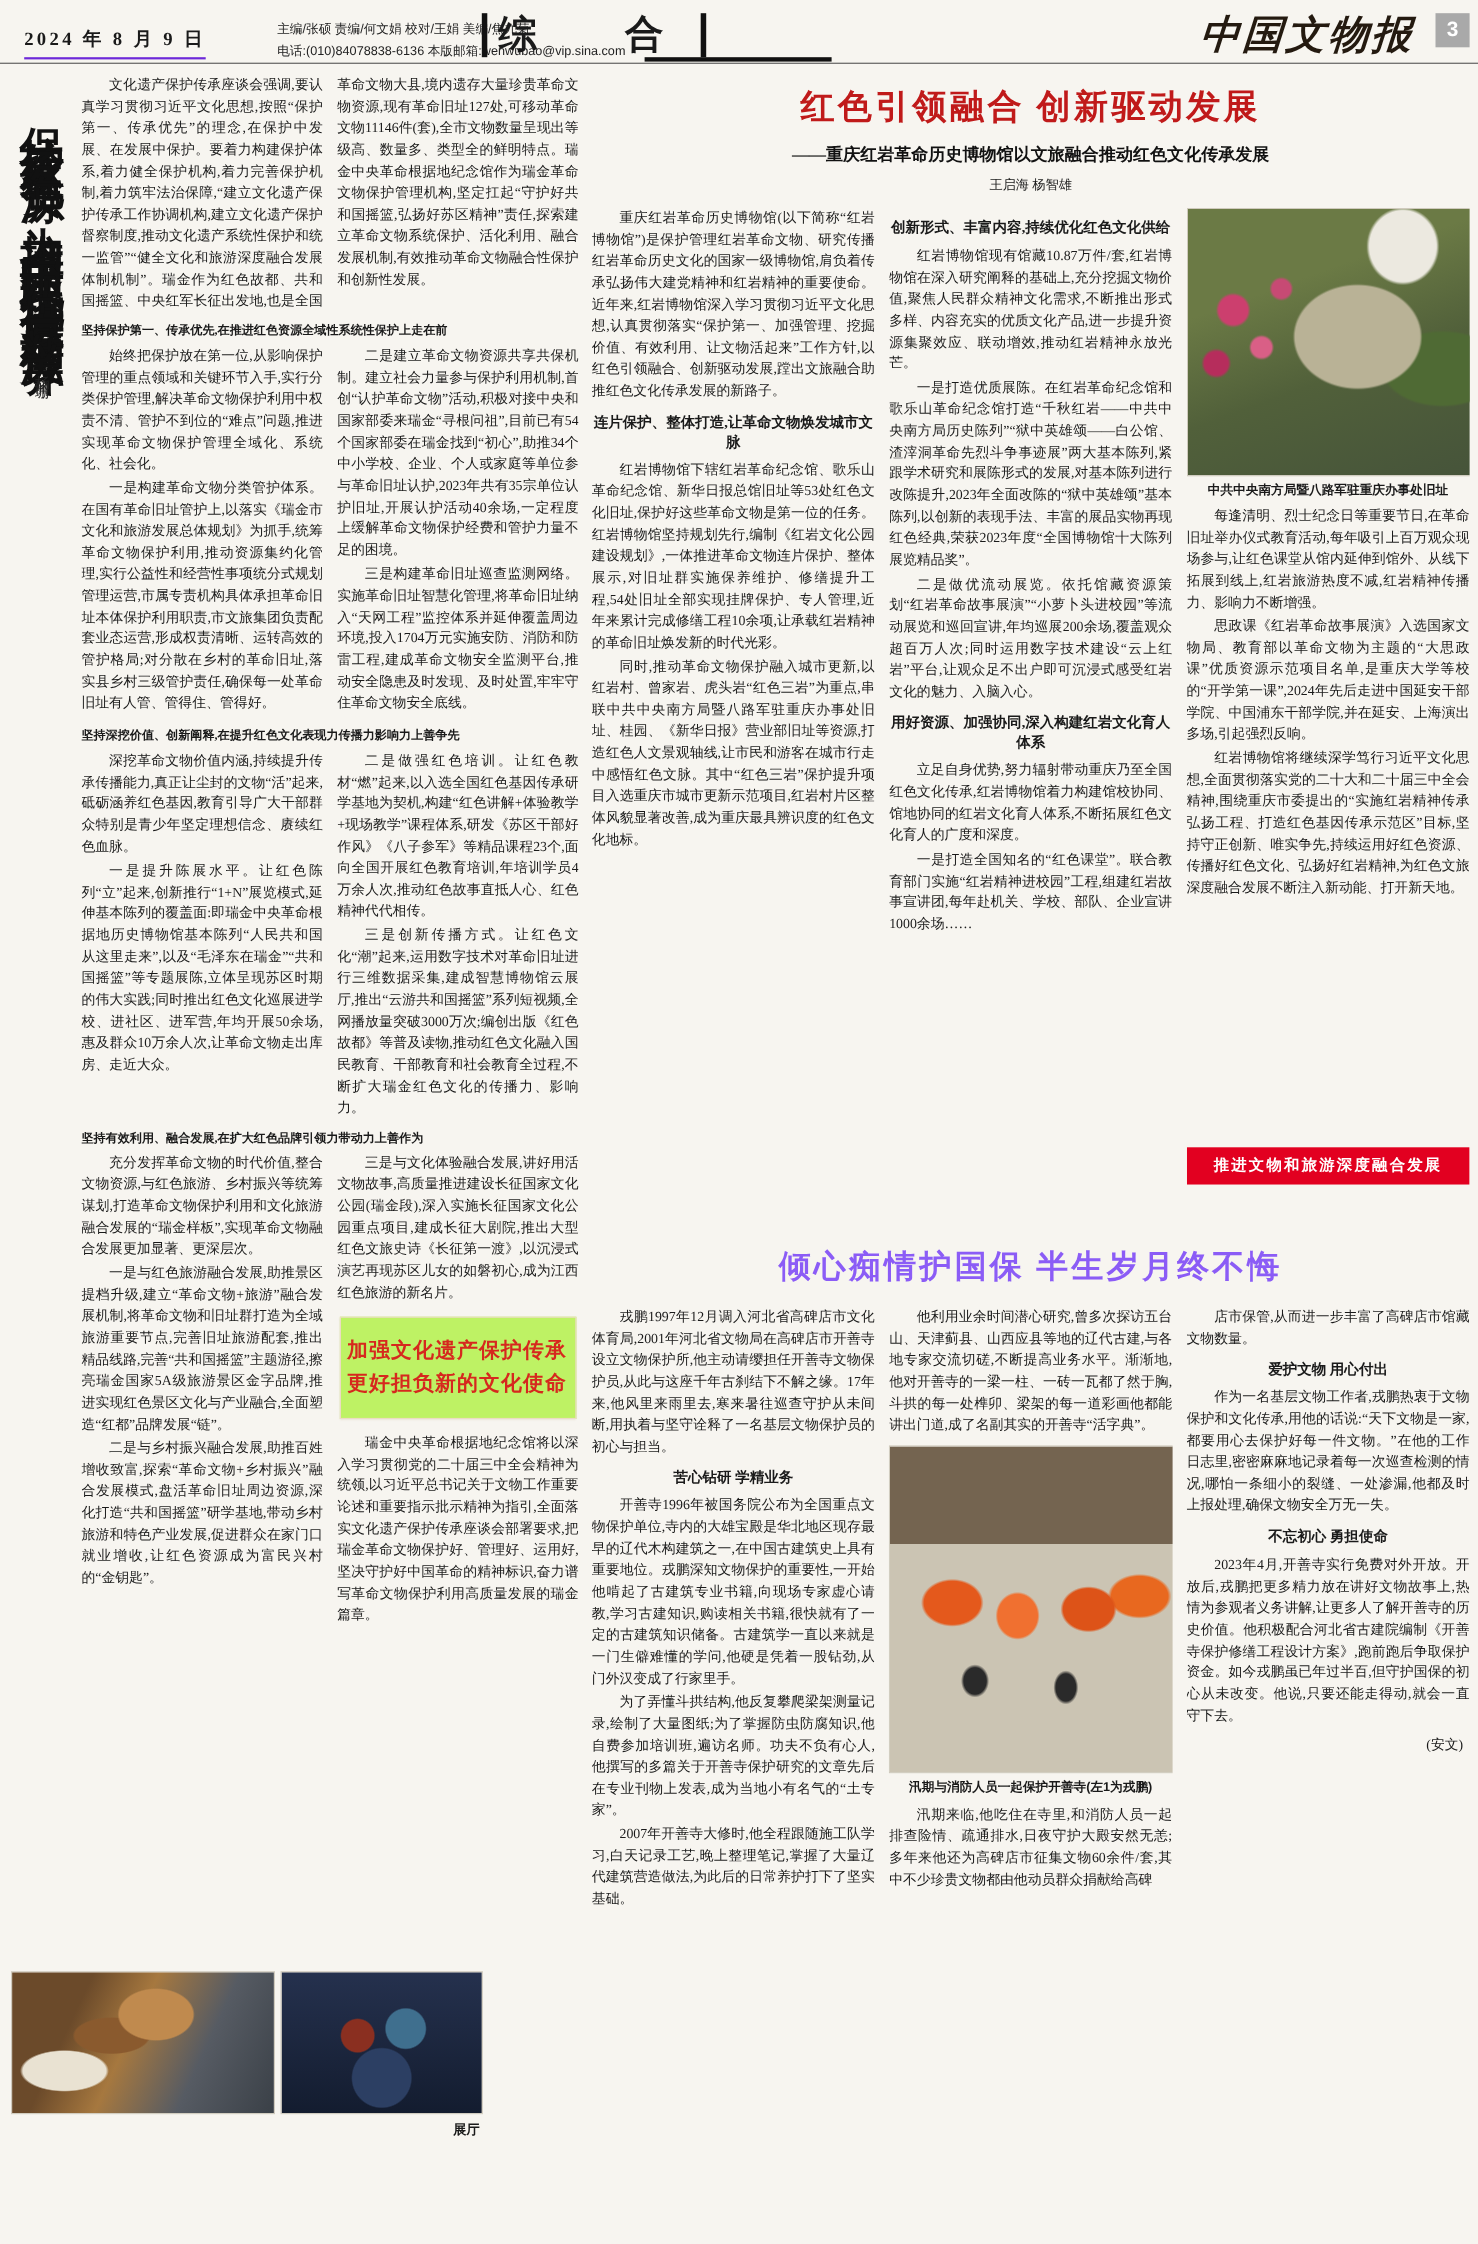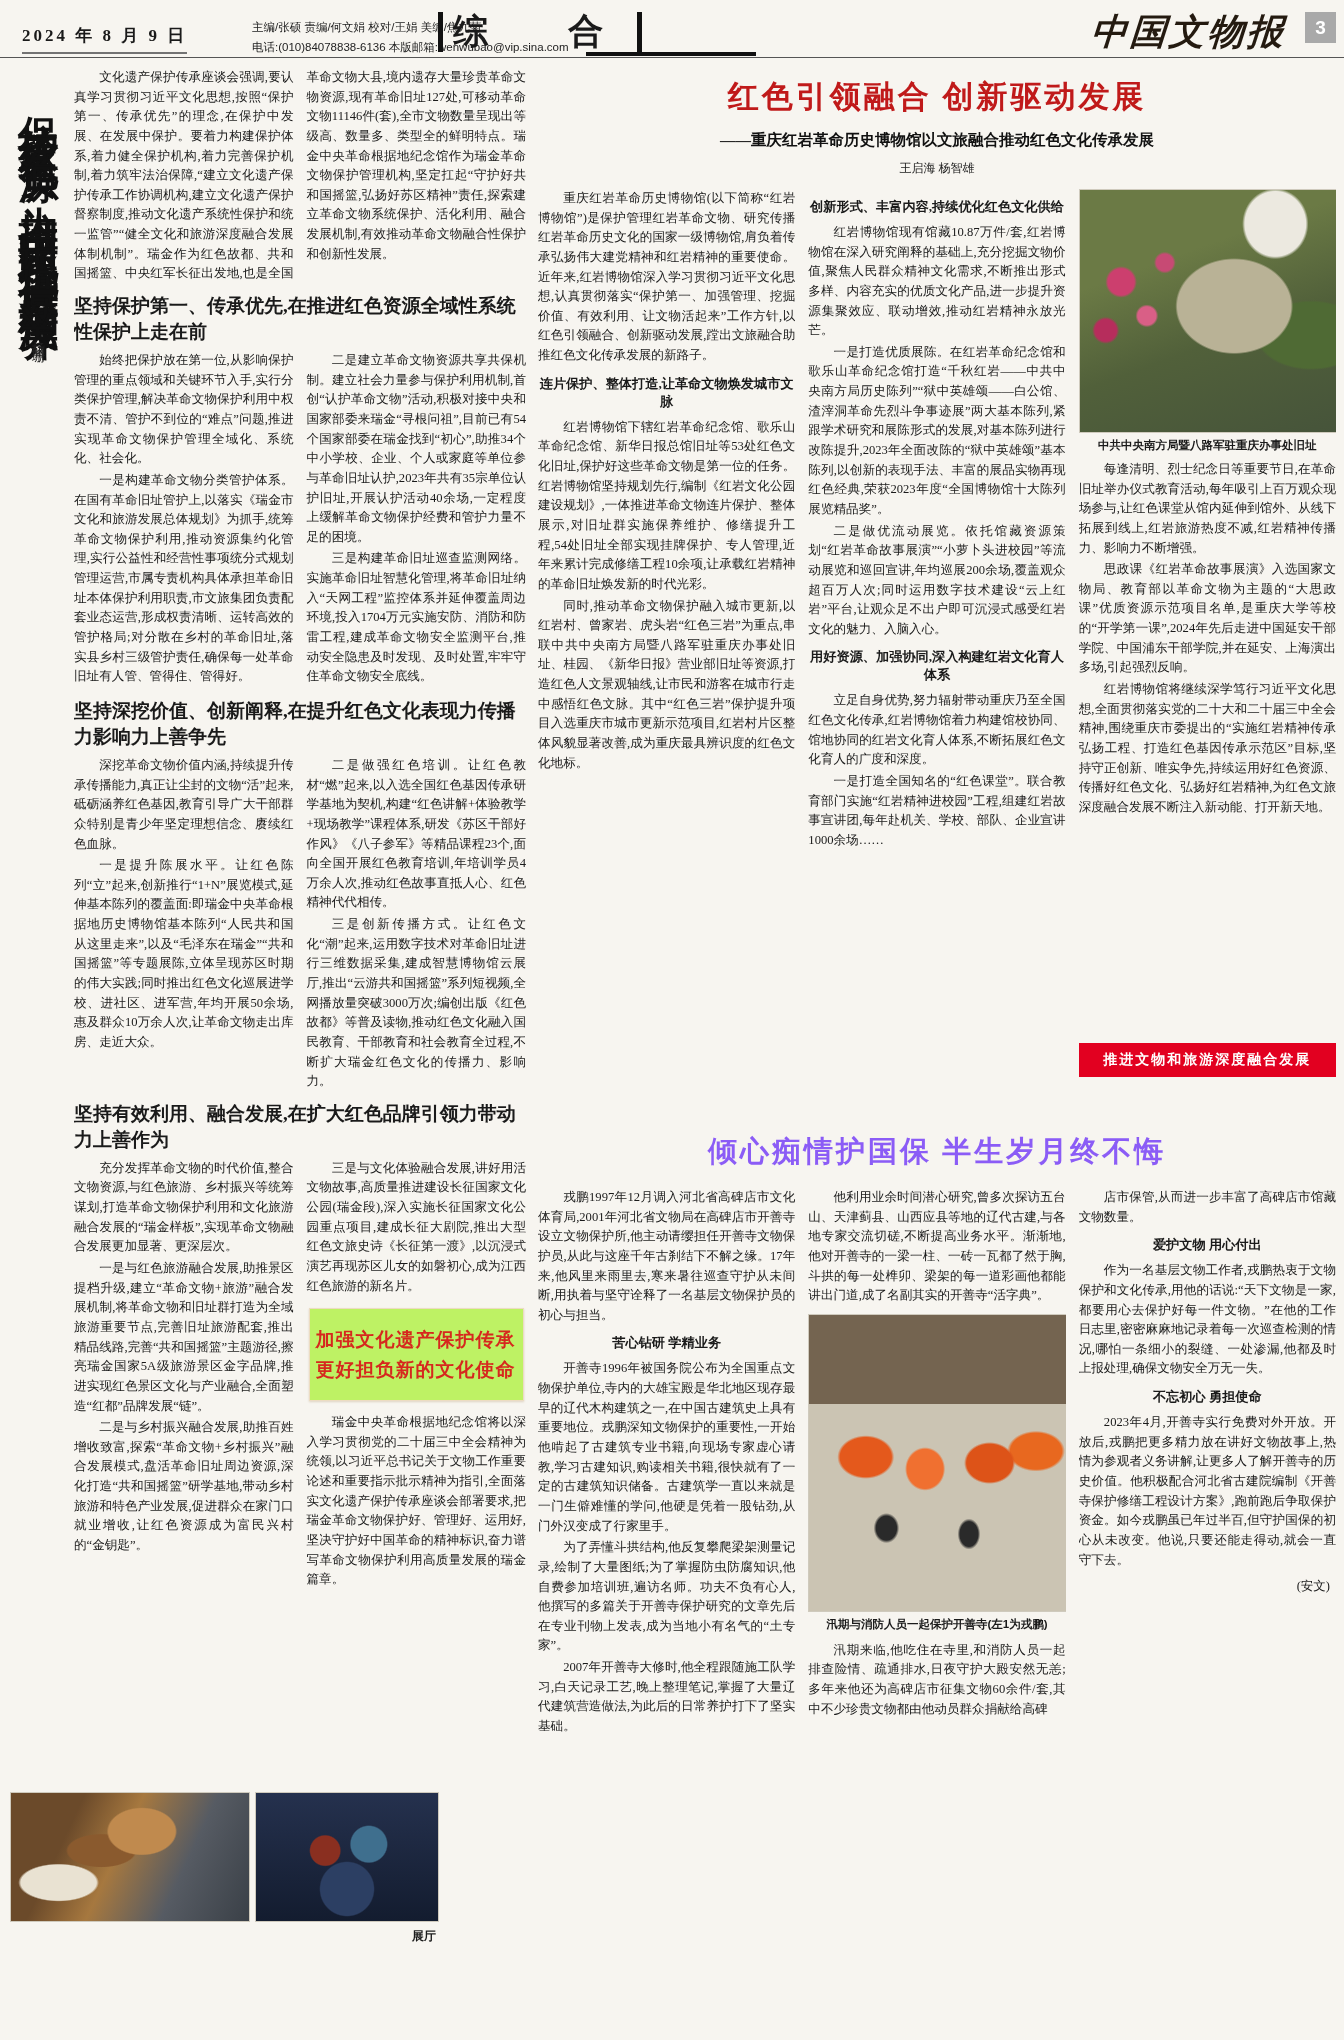--- a/index.html
+++ b/index.html
@@ -1,21 +1,21 @@
 <!DOCTYPE html>
 <html><head>
 <meta charset="utf-8">
 <style>
   html,body{margin:0;padding:0;}
   body{width:1344px;height:2040px;background:#efede7;font-family:"Liberation Serif","DejaVu Serif",serif;color:#1a1a1a;}
   .page{position:relative;width:1344px;height:2040px;background:#f7f5f0;overflow:hidden;}
 
   
   .header{position:absolute;left:0;top:0;width:100%;height:58px;}
-  .date{position:absolute;left:22px;top:24px;font-size:17px;font-weight:bold;letter-spacing:3px;border-bottom:2px solid #737373;padding-bottom:5px;}
+  .date{position:absolute;left:22px;top:24px;font-size:17px;font-weight:bold;letter-spacing:3px;border-bottom:2px solid #6d28d9;padding-bottom:5px;}
   .staff{position:absolute;left:252px;top:17px;font-size:11.5px;line-height:1.75;font-family:"Liberation Sans","DejaVu Sans",sans-serif;color:#222;}
   .section-wrap{position:absolute;left:438px;top:8px;display:flex;align-items:center;}
   .vbar{width:5px;height:40px;background:#111;}
   .section-title{font-size:35px;font-weight:900;font-family:"DejaVu Sans","Liberation Sans",sans-serif;letter-spacing:34px;text-indent:10px;white-space:nowrap;}
   .hseg{position:absolute;left:586px;top:52px;width:170px;height:4px;background:#111;}
   .header-rule{position:absolute;left:0;top:57px;width:100%;height:1px;background:#555;}
   .masthead{position:absolute;right:58px;top:8px;font-size:36px;font-weight:bold;font-style:italic;font-family:"DejaVu Serif","Liberation Serif",serif;color:#241a10;letter-spacing:3px;transform:skewX(-4deg);}
   .pagenum{position:absolute;right:8px;top:12px;width:31px;height:31px;background:#a9a9a9;color:#fff;font:bold 19px/31px "Liberation Sans",sans-serif;text-align:center;}
 
   
@@ -24,21 +24,21 @@
   .credit{text-align:right;font-size:12.5px;margin-top:8px;padding-right:6px;}
   .photo-caption{text-align:center;font-size:11.5px;font-weight:bold;padding:5px 0 7px;font-family:"Liberation Sans","DejaVu Sans",sans-serif;}
 
   
   .left-article{position:absolute;left:10px;top:66px;width:518px;height:1948px;}
   .vstrip{position:absolute;left:0;top:18px;width:56px;height:1360px;display:flex;flex-direction:column;align-items:center;}
   .vh{writing-mode:vertical-rl;font-weight:900;font-size:40px;line-height:1;letter-spacing:7px;color:#111;}
   .vh2{margin-top:34px;}
   .vauthor{writing-mode:vertical-rl;font-size:13.5px;letter-spacing:4px;margin-top:38px;color:#222;}
   .left-content{position:absolute;left:64px;top:2px;width:452px;height:1712px;overflow:hidden;}
-  .xhead{font-weight:bold;font-size:19px;margin:9px 0 6px;text-align:left;}
+  .xhead{font-weight:bold;font-size:11px;margin:9px 0 6px;text-align:left;}
   .twocol{column-count:2;column-gap:13px;}
   .slogan-box{break-inside:avoid;margin:12px 2px;background:#bef264;border:1px solid #ecdcc2;padding:16px 6px;color:#d6281e;font-weight:900;font-size:19px;line-height:1.55;font-family:"DejaVu Sans","Liberation Sans",sans-serif;letter-spacing:1px;box-shadow:0 1px 2px rgba(150,110,60,.25);}
   .left-photos{position:absolute;left:0;top:1726px;width:518px;}
   .lp-row{display:flex;gap:5px;}
   .lp{border:1px solid #cfcabd;}
   .lp-a{width:238px;height:128px;background:
     radial-gradient(ellipse at 20% 70%,#e9e2d2 0 14%,transparent 15%),
     radial-gradient(ellipse at 55% 30%,#c08a4e 0 18%,transparent 19%),
     radial-gradient(ellipse at 38% 45%,#8a5a2e 0 16%,transparent 17%),
     linear-gradient(115deg,#6b4a2a 0 25%,#a6783f 45%,#565b63 70%,#3a4047 100%);}

